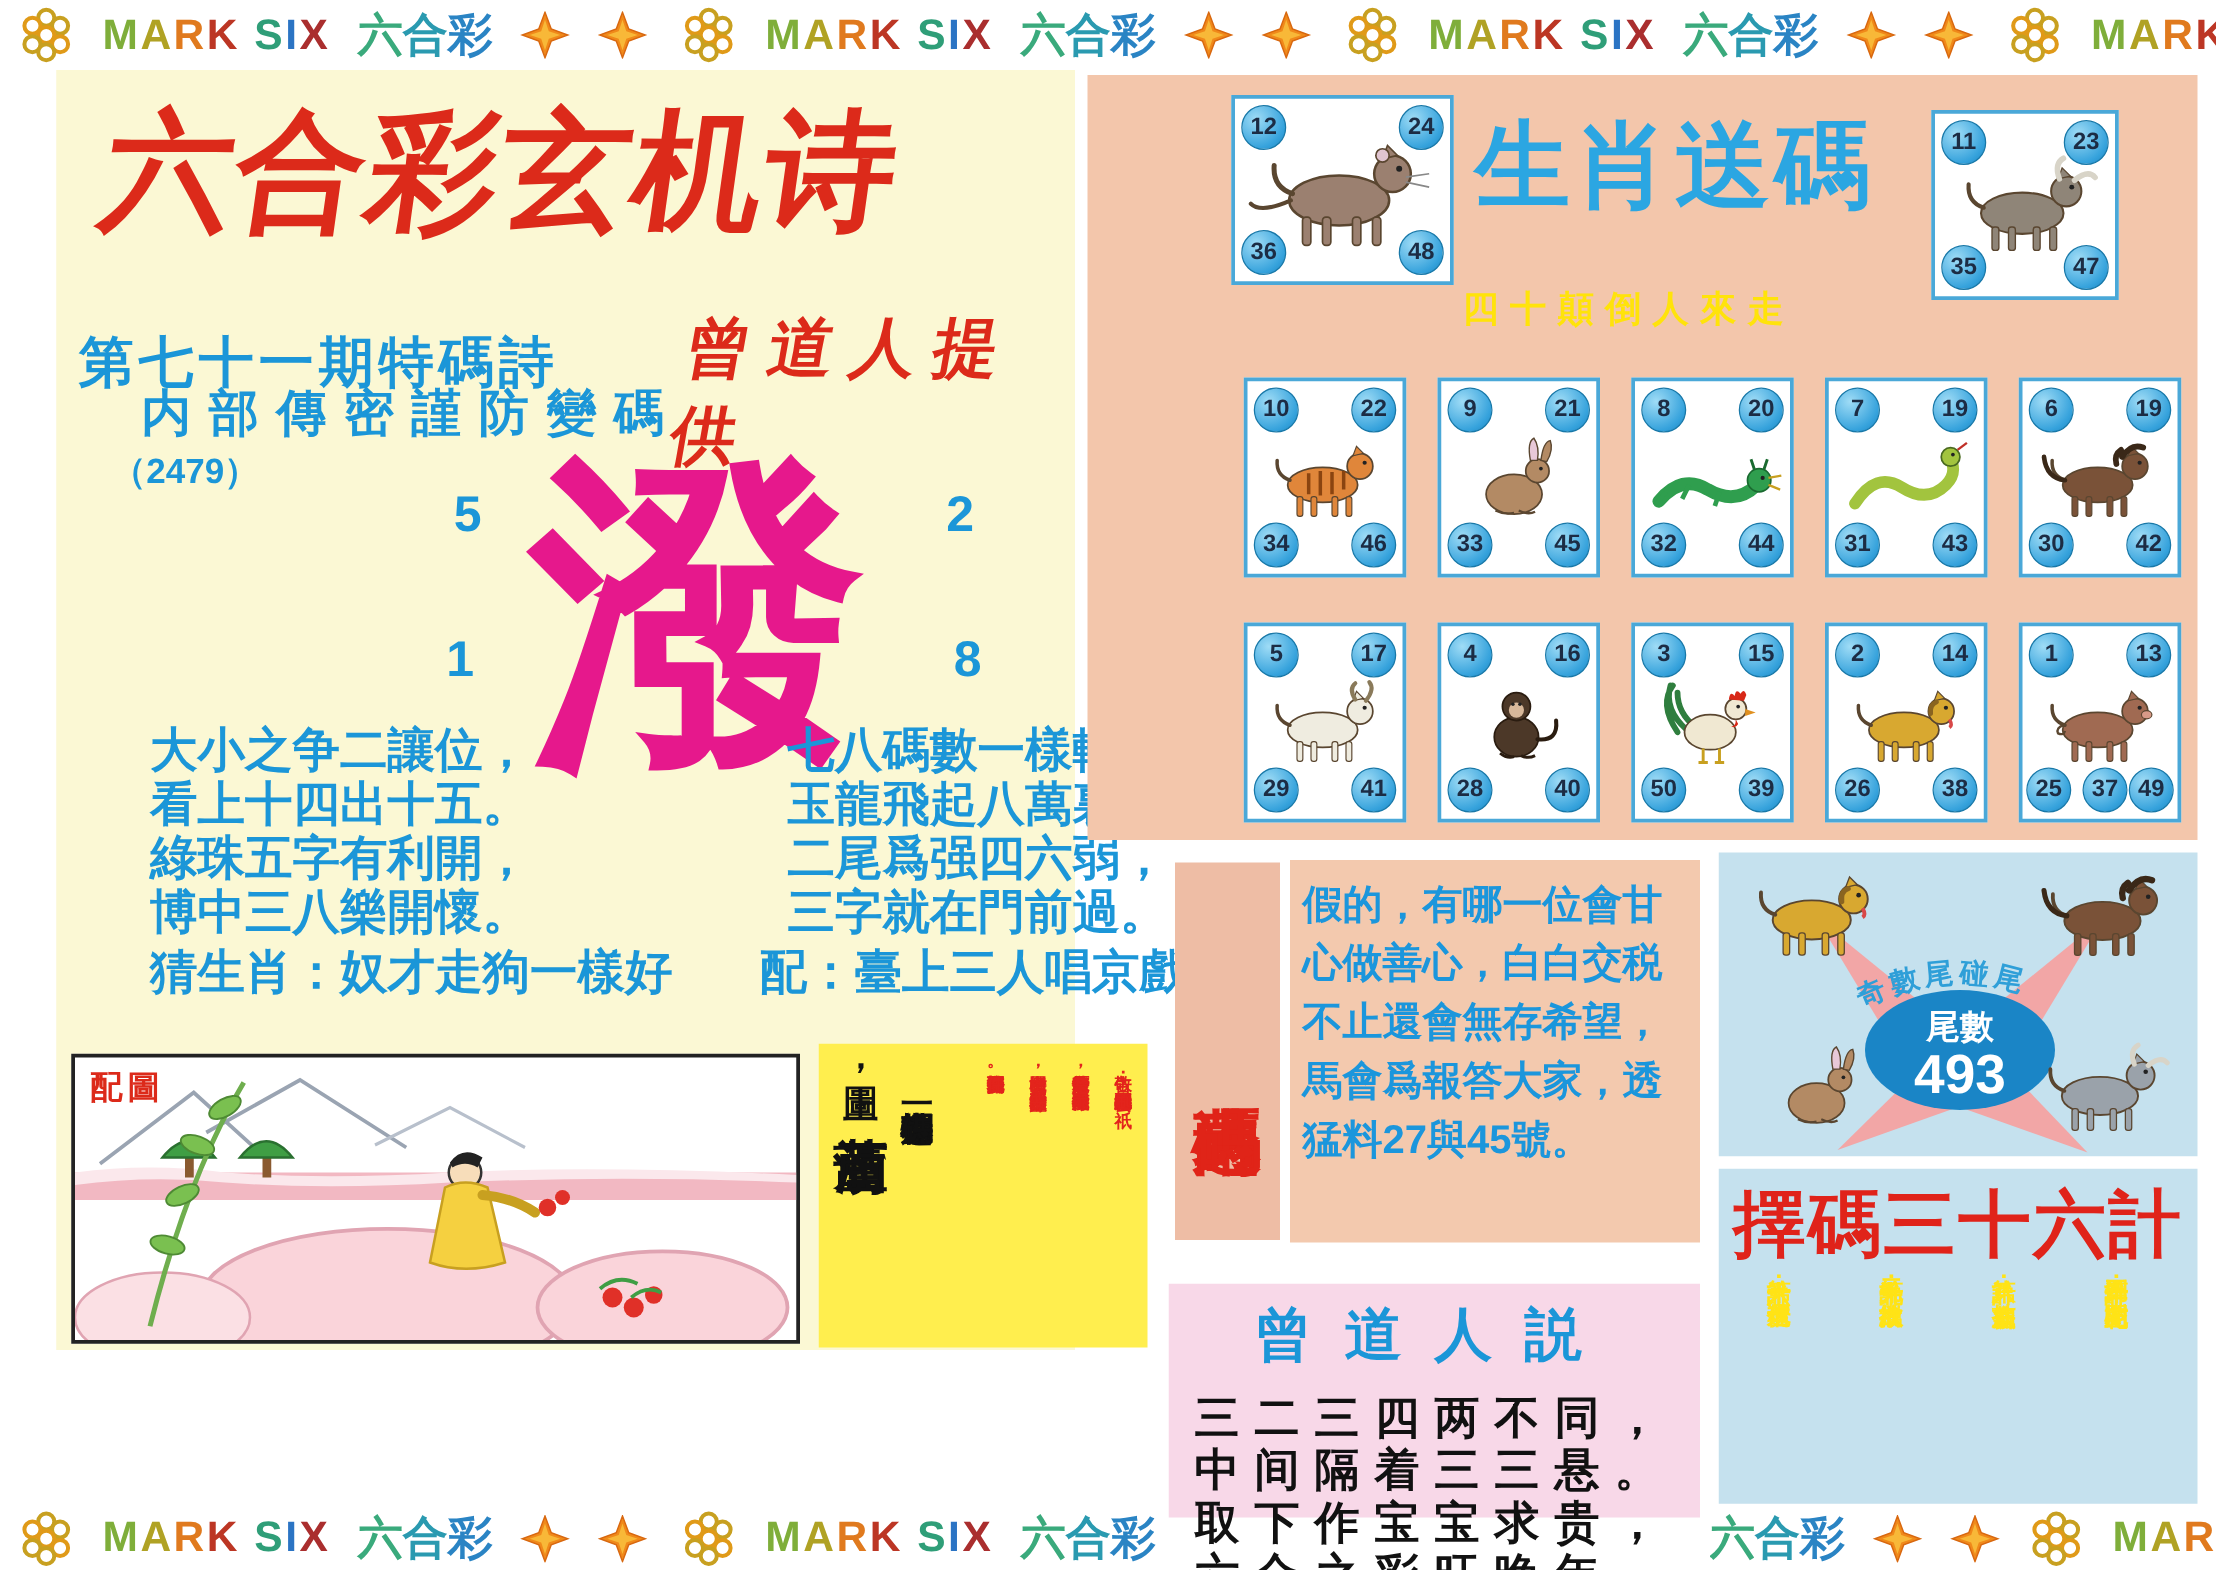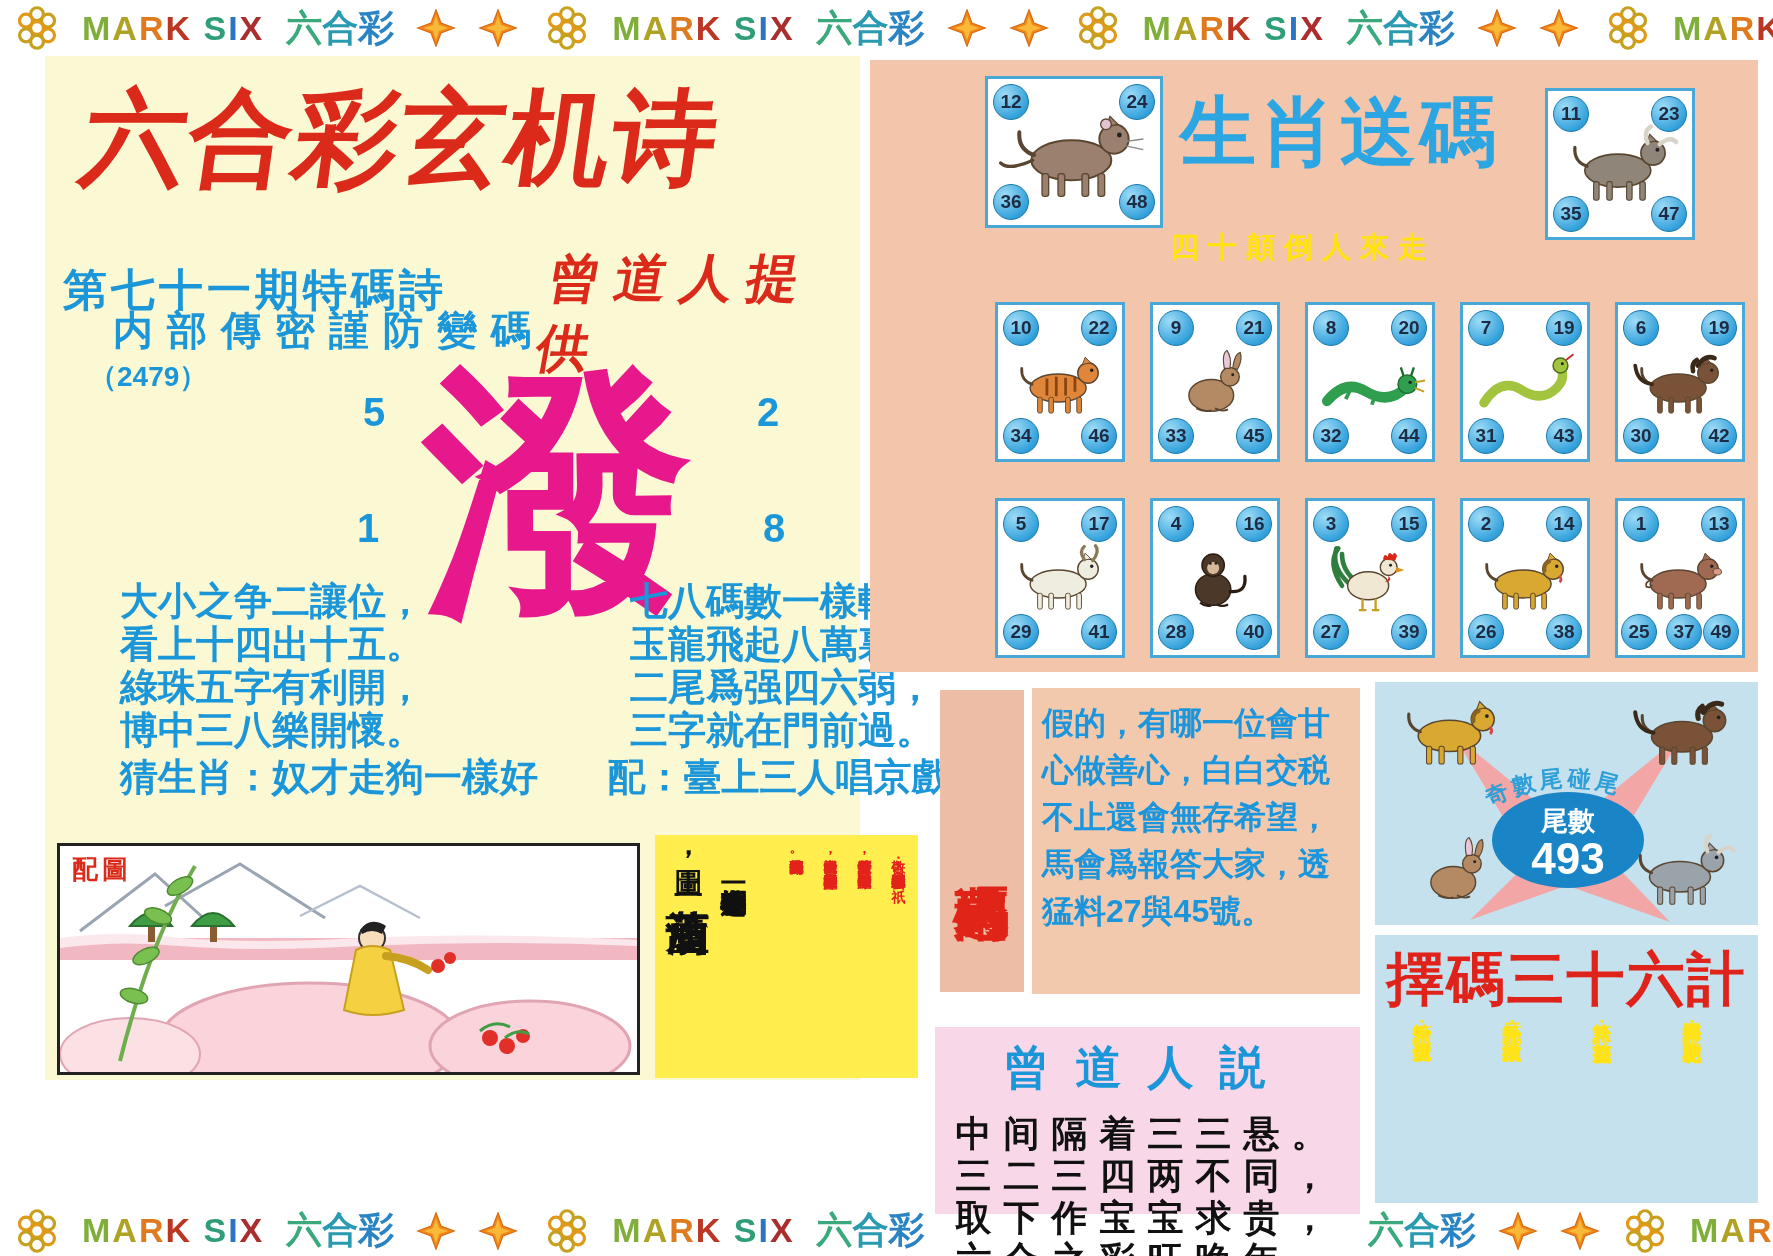--- a/index.html
+++ b/index.html
@@ -398,21 +398,21 @@
               <circle cx="55" cy="24" r="1.5" fill="#222"></circle>
               <circle cx="61" cy="24" r="1.5" fill="#222"></circle>
               <path d="M76 54 q18 2 16 -16" fill="none" stroke="#2a1c10" stroke-width="3.5" stroke-linecap="round"></path>
               <path d="M44 66 q6 5 12 3 M62 68 q6 3 12 0" stroke="#2a1c10" stroke-width="2.5" fill="none"></path>
             </svg>
           </div>
         </div>
         <div class="zcard" style="left: 435px; top: 438px; width: 130px; height: 160px;">
           <span class="num" style="top:5px;left:5px;">3</span>
           <span class="num" style="top:5px;right:5px;">15</span>
-          <span class="num" style="bottom:5px;left:5px;">27</span>
+          <span class="num" style="bottom:5px;left:5px;">50</span>
           <span class="num" style="bottom:5px;right:5px;">39</span>
           <div class="zart">
             <svg viewBox="0 0 120 80">
               <path d="M30 48 q-16 -24 -4 -40 M38 46 q-20 -18 -14 -38 M46 44 q-16 -12 -16 -30" fill="none" stroke="#2f7e3e" stroke-width="5" stroke-linecap="round"></path>
               <ellipse cx="58" cy="48" rx="22" ry="15" fill="#f0e8d2" stroke="#5a4630" stroke-width="1.5"></ellipse>
               <circle cx="80" cy="28" r="9" fill="#f0e8d2" stroke="#5a4630" stroke-width="1.5"></circle>
               <path d="M74 20 q1 -8 5 -3 q1 -7 5 -2 q3 -5 5 1 l-2 5 z" fill="#d82818"></path>
               <path d="M80 37 q0 6 -4 6 q4 2 6 -2 z" fill="#d82818"></path>
               <path d="M88 28 l9 3 l-9 3 z" fill="#e09020"></path>
               <circle cx="82" cy="26" r="1.6" fill="#222"></circle>
@@ -473,22 +473,22 @@
       <div class="insider-line">假的，有哪一位會甘</div>
       <div class="insider-line">心做善心，白白交税</div>
       <div class="insider-line">不止還會無存希望，</div>
       <div class="insider-line">馬會爲報答大家，透</div>
       <div class="insider-line">猛料27與45號。</div>
     </div>
 
   <div id="master-panel" class="abs">
     <div class="master-title serif">曾道人説</div>
     <div id="master-poem" style="margin-top:14px;">
+        <div class="master-line serif">三二三四两不同，</div>
         <div class="master-line serif">中间隔着三三悬。</div>
-        <div class="master-line serif">三二三四两不同，</div>
         <div class="master-line serif">取下作宝宝求贵，</div>
         <div class="master-line serif">六合之彩旺晚年。</div>
       </div>
   </div>
 
   <div id="tail-panel" class="abs">
     <svg width="383" height="243" viewBox="0 0 383 243">
       <defs>
           <path id="arc1" d="M104 130 Q 193 78 282 130"></path>
         </defs>

